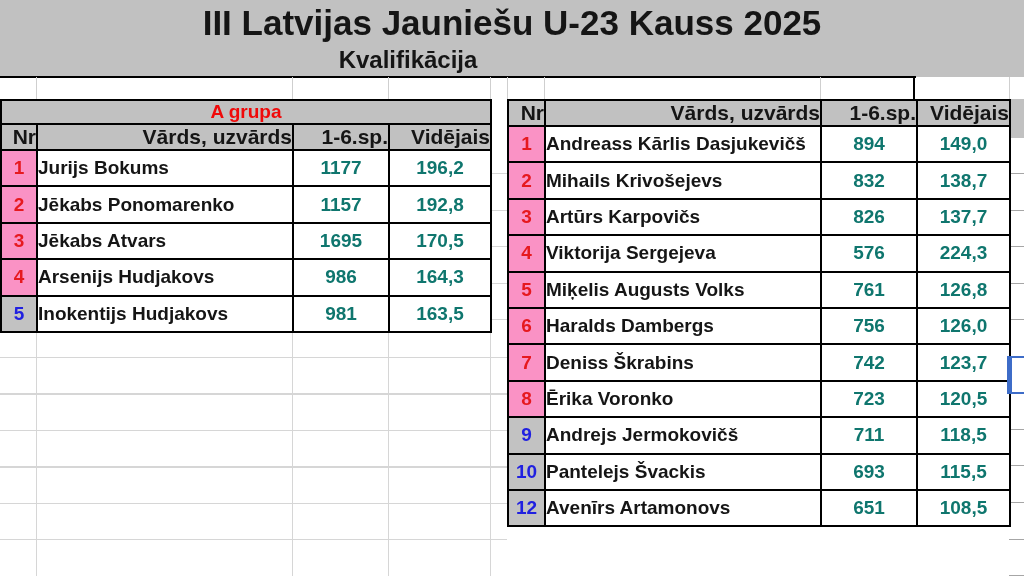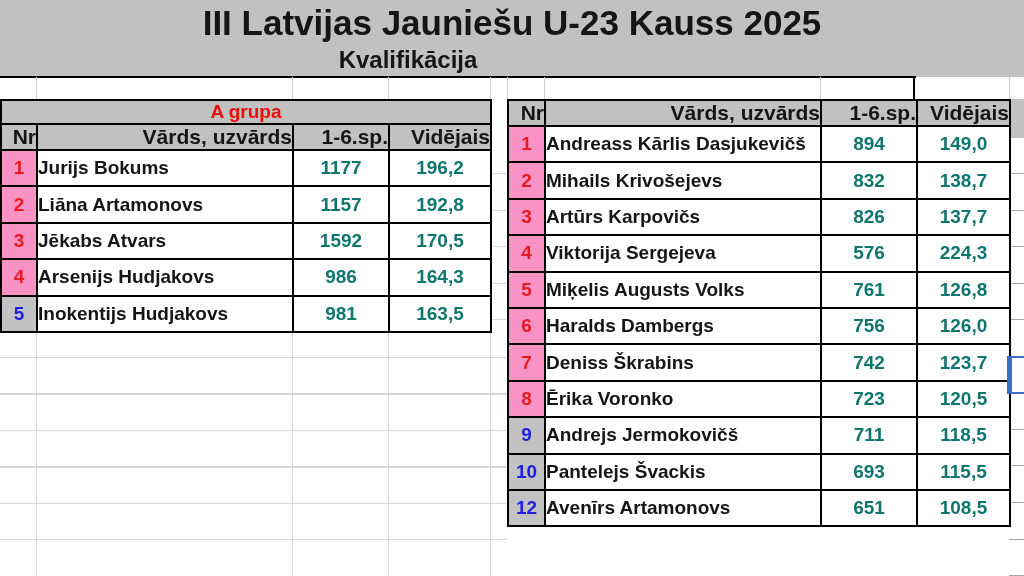--- a/index.html
+++ b/index.html
@@ -94,28 +94,28 @@
       <td>Vidējais</td>
     </tr>
     <tr class="drow">
       <td class="rank pink">1</td>
       <td class="pname">Jurijs Bokums</td>
       <td class="num">1177</td>
       <td class="num">196,2</td>
     </tr>
     <tr class="drow">
       <td class="rank pink">2</td>
-      <td class="pname">Liāna Artamonovs</td>
+      <td class="pname">Jēkabs Ponomarenko</td>
       <td class="num">1157</td>
       <td class="num">192,8</td>
     </tr>
     <tr class="drow">
       <td class="rank pink">3</td>
       <td class="pname">Jēkabs Atvars</td>
-      <td class="num">1592</td>
+      <td class="num">1695</td>
       <td class="num">170,5</td>
     </tr>
     <tr class="drow">
       <td class="rank pink">4</td>
       <td class="pname">Arsenijs Hudjakovs</td>
       <td class="num">986</td>
       <td class="num">164,3</td>
     </tr>
     <tr class="drow">
       <td class="rank gray">5</td>

